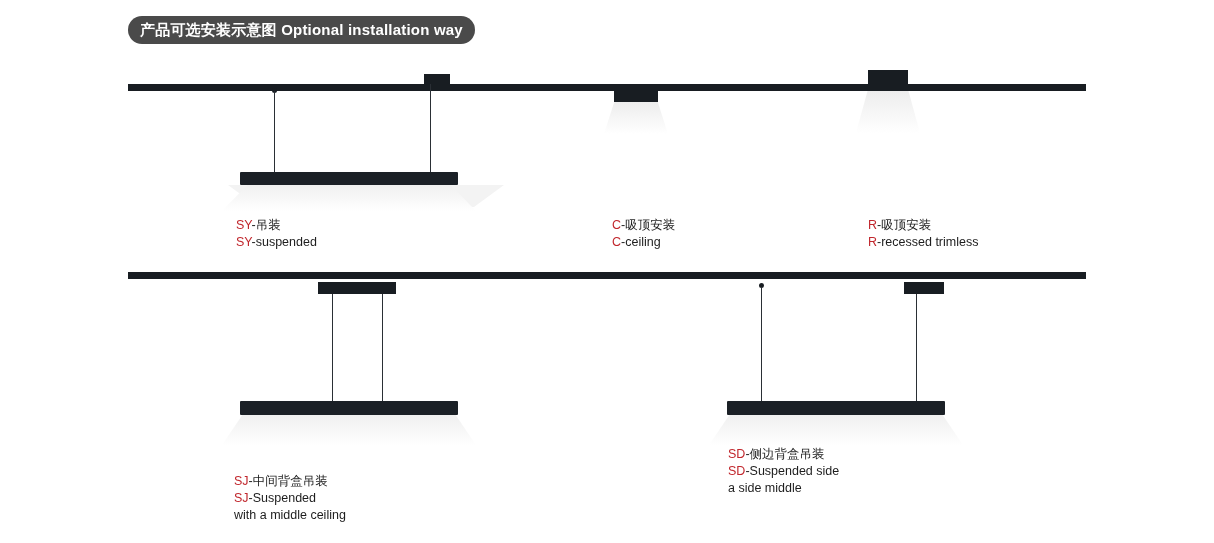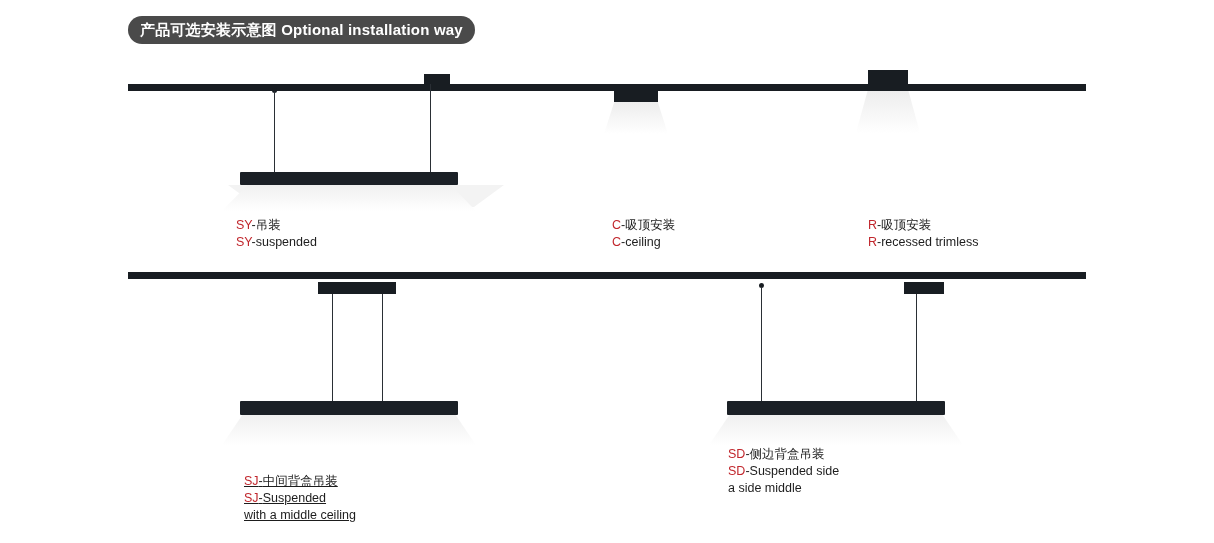--- a/index.html
+++ b/index.html
@@ -174,21 +174,21 @@
 
 <div class="label" style="left:868px; top:217px;">
   <div>
     <span class="code">R</span><span>-</span><span>吸顶安装</span>
   </div>
   <div>
     <span class="code">R</span><span>-</span><span>recessed trimless</span>
   </div>
 </div>
 
-<div class="label" style="left:244px; top:473px;text-decoration:underline;">
+<div class="label" style="left:234px; top:473px;">
   <div>
     <span class="code">SJ</span><span>-</span><span>中间背盒吊装</span>
   </div>
   <div>
     <span class="code">SJ</span><span>-</span><span>Suspended</span>
   </div>
   <div>with a middle ceiling</div>
 </div>
 
 <div class="label" style="left:728px; top:446px;">

